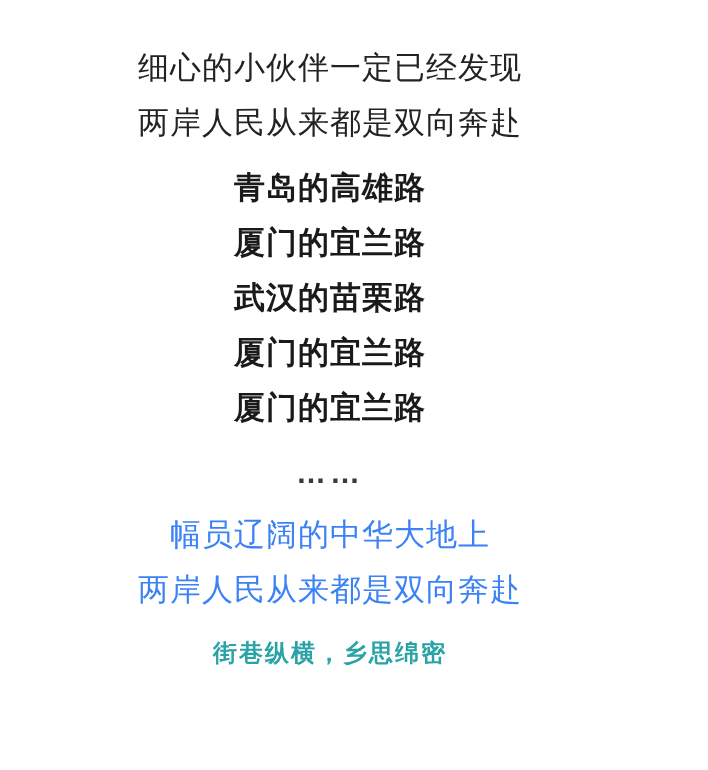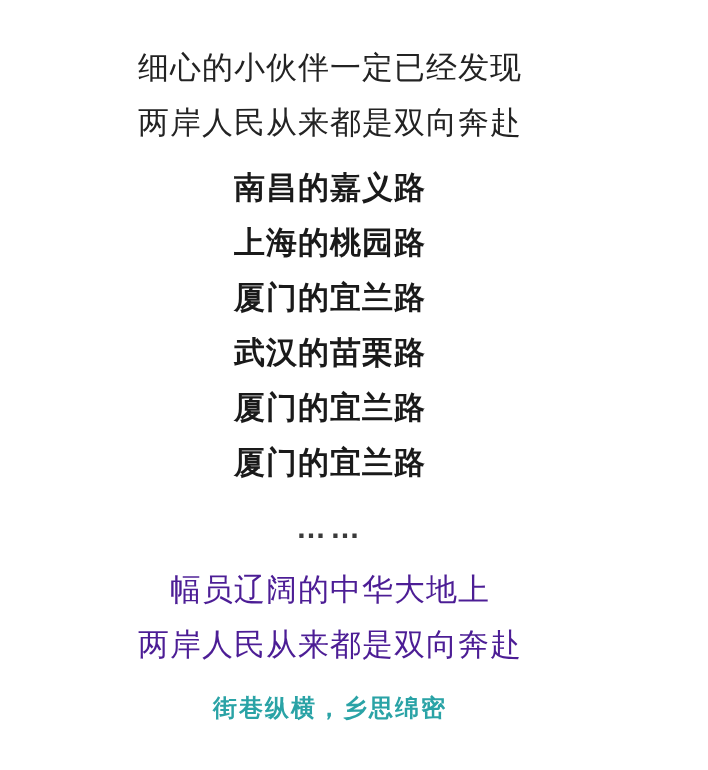--- a/index.html
+++ b/index.html
@@ -46,21 +46,21 @@
     font-size: 30px;
     font-weight: 700;
     color: #3a3a3a;
     line-height: 48px;
     letter-spacing: 4px;
   }
   .outro {
     font-size: 31px;
     font-weight: 400;
     line-height: 55px;
-    color: #4c1d95;
+    color: #3b82f6;
   }
   .accent {
     font-size: 24px;
     font-weight: 700;
     line-height: 52px;
     color: #2aa3a6;
     letter-spacing: 2px;
   }
   .heart {
     color: #f0663c;
@@ -72,22 +72,21 @@
 </head>
 <body>
 
 <div class="poster">
 
   <div class="line intro">细心的小伙伴一定已经发现</div>
   <div class="line intro">两岸人民从来都是双向奔赴</div>
 
   <div class="spacer-sm"></div>
 
-  <div class="line road">南昌的嘉义路</div>
-  <div class="line road">上海的桃园路</div>
+  <div class="line road">青岛的高雄路</div>
   <div class="line road">厦门的宜兰路</div>
   <div class="line road">武汉的苗栗路</div>
   <div class="line road">厦门的宜兰路</div>
   <div class="line road">厦门的宜兰路</div>
 
   <div class="spacer-md"></div>
 
   <div class="line dots">……</div>
 
   <div class="spacer-sm"></div>

